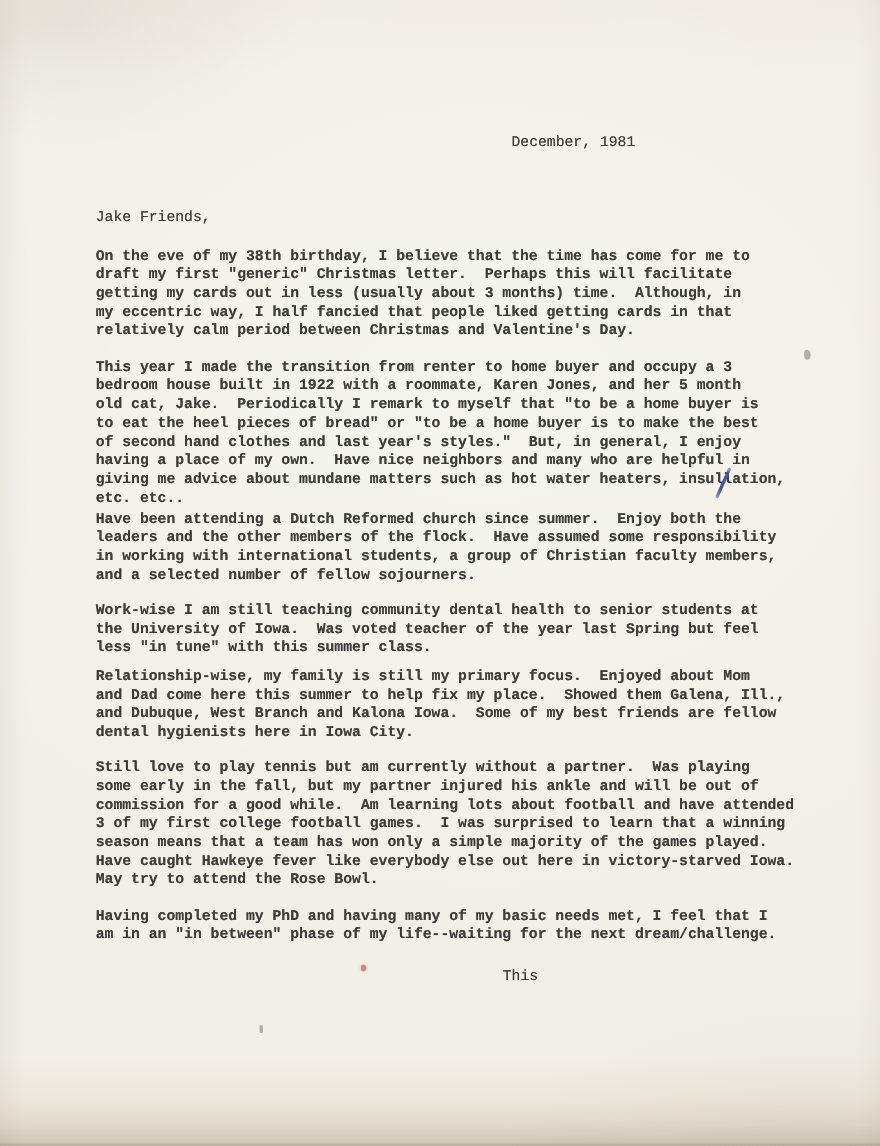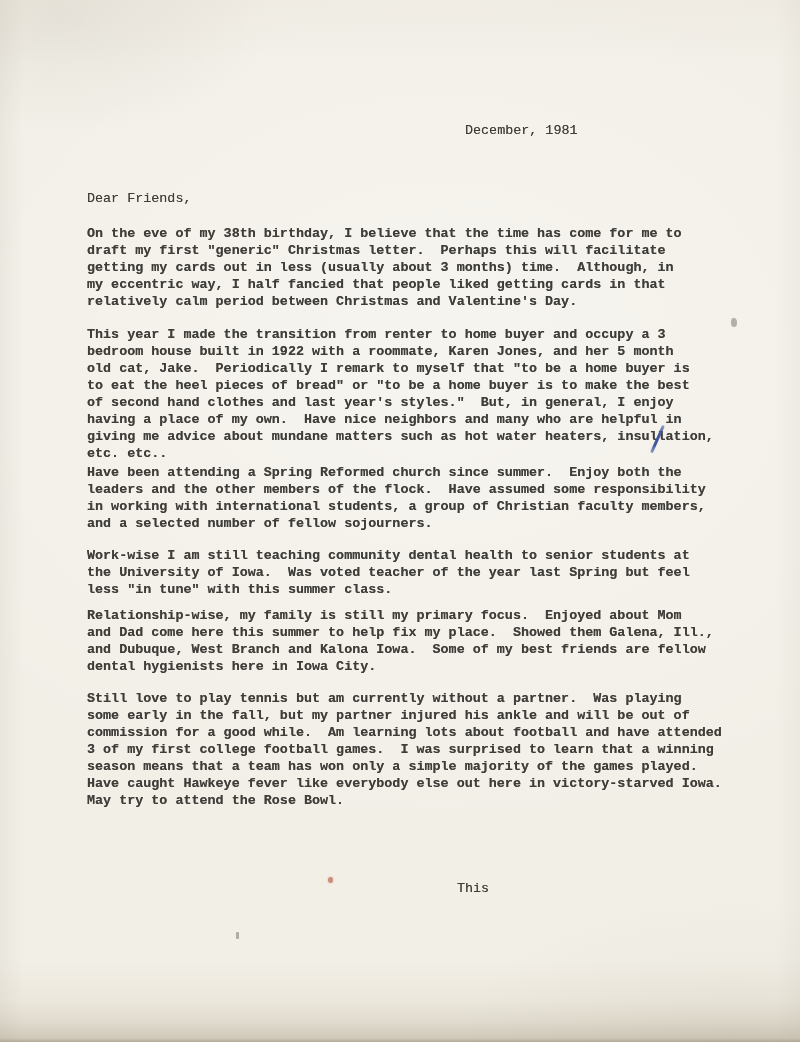--- a/index.html
+++ b/index.html
@@ -80,53 +80,55 @@
   .speck-red-dot  { left: 328px; top: 877px; width: 5px;  height: 6px;  background: rgba(190,110,90,0.75); box-shadow: 0 0 2px rgba(190,110,90,0.5); }
   .speck-gray     { left: 236px; top: 932px; width: 2.5px;height: 7px;  background: rgba(120,116,106,0.55); border-radius: 1px; }
 </style>
 </head>
 <body>
 
 <div class="scan">
 
   <div class="txt date-line">December, 1981</div>
 
-  <div class="txt salutation">Dear Friends,</div>
+  <div class="txt salutation">Jake Friends,</div>
 
   <div class="txt para p0">On the eve of my 38th birthday, I believe that the time has come for me to
 draft my first "generic" Christmas letter.  Perhaps this will facilitate
 getting my cards out in less (usually about 3 months) time.  Although, in
 my eccentric way, I half fancied that people liked getting cards in that
 relatively calm period between Christmas and Valentine's Day.</div>
   <div class="txt para p1">This year I made the transition from renter to home buyer and occupy a 3
 bedroom house built in 1922 with a roommate, Karen Jones, and her 5 month
 old cat, Jake.  Periodically I remark to myself that "to be a home buyer is
 to eat the heel pieces of bread" or "to be a home buyer is to make the best
 of second hand clothes and last year's styles."  But, in general, I enjoy
 having a place of my own.  Have nice neighbors and many who are helpful in
 giving me advice about mundane matters such as hot water heaters, insullation,
 etc. etc..</div>
-  <div class="txt para p2">Have been attending a Spring Reformed church since summer.  Enjoy both the
+  <div class="txt para p2">Have been attending a Dutch Reformed church since summer.  Enjoy both the
 leaders and the other members of the flock.  Have assumed some responsibility
 in working with international students, a group of Christian faculty members,
 and a selected number of fellow sojourners.</div>
   <div class="txt para p3">Work-wise I am still teaching community dental health to senior students at
 the University of Iowa.  Was voted teacher of the year last Spring but feel
 less "in tune" with this summer class.</div>
   <div class="txt para p4">Relationship-wise, my family is still my primary focus.  Enjoyed about Mom
 and Dad come here this summer to help fix my place.  Showed them Galena, Ill.,
 and Dubuque, West Branch and Kalona Iowa.  Some of my best friends are fellow
 dental hygienists here in Iowa City.</div>
   <div class="txt para p5">Still love to play tennis but am currently without a partner.  Was playing
 some early in the fall, but my partner injured his ankle and will be out of
 commission for a good while.  Am learning lots about football and have attended
 3 of my first college football games.  I was surprised to learn that a winning
 season means that a team has won only a simple majority of the games played.
 Have caught Hawkeye fever like everybody else out here in victory-starved Iowa.
 May try to attend the Rose Bowl.</div>
+  <div class="txt para p6">Having completed my PhD and having many of my basic needs met, I feel that I
+am in an "in between" phase of my life--waiting for the next dream/challenge.</div>
 
   <div class="txt signature">This</div>
 
   <div class="pen-slash"></div>
 
   <div class="speck speck-smudge"></div>
   <div class="speck speck-red-dot"></div>
   <div class="speck speck-gray"></div>
 
   <div class="bottom-edge"></div>

